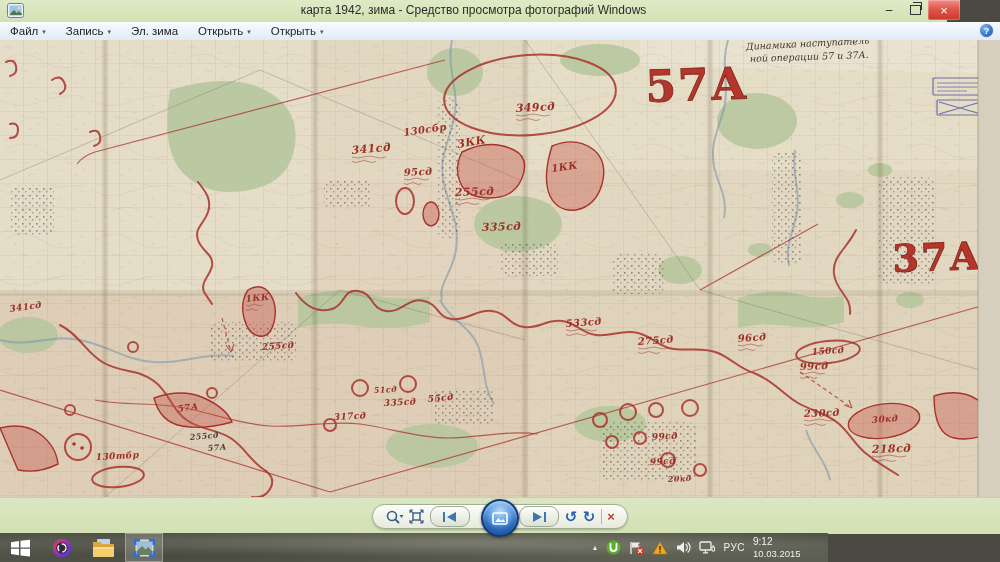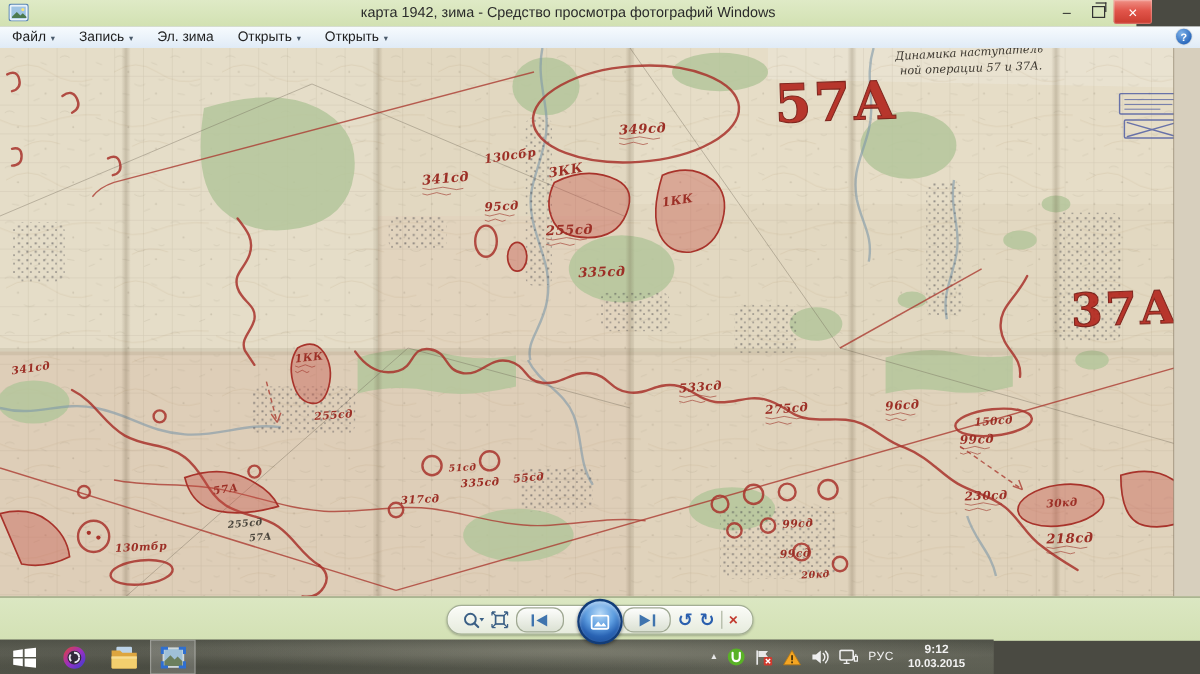--- a/index.html
+++ b/index.html
@@ -81,21 +81,21 @@
                radial-gradient(ellipse at 20% 80%,rgba(40,42,35,.4),transparent 50%),
                linear-gradient(180deg,rgba(30,32,28,.35),rgba(30,32,28,.2));}
   .tb-left{display:flex;align-items:center;height:100%;position:relative;z-index:1;}
   .start-cell{width:40px;height:100%;display:flex;align-items:center;justify-content:center;cursor:pointer;}
   .app-cell{width:38px;height:100%;display:flex;align-items:center;justify-content:center;cursor:pointer;margin-left:3px;}
   .app-cell.active{background:rgba(255,255,255,.18);box-shadow:inset 0 0 0 1px rgba(255,255,255,.3);}
   .tray{position:absolute;right:20px;top:0;height:100%;display:flex;align-items:center;gap:8px;z-index:1;}
   .tray-ico{display:flex;align-items:center;justify-content:center;cursor:pointer;}
   .tray-caret{font-size:7px;color:#e8e8e8;}
   .lang{font-size:10px;color:#f2f2f2;letter-spacing:.5px;cursor:pointer;}
-  .clock{text-align:center;color:#f2f2f2;font-size:10px;line-height:1.2;cursor:default;min-width:55px;font-weight:bold;}
+  .clock{text-align:left;color:#f2f2f2;font-size:10px;line-height:1.2;cursor:default;min-width:55px;}
   .clock .date{font-size:9.5px;}
 </style>
 </head>
 <body>
 
 <div class="titlebar">
   <svg class="app-ico" viewBox="0 0 17 15">
     <rect x="0.5" y="0.5" width="16" height="14" rx="2" fill="#e9f2fa" stroke="#5b87b5"></rect>
     <rect x="2.5" y="2.5" width="12" height="10" fill="#9fc4e3"></rect>
     <path d="M3,11 l4,-4 3,3 2,-2 3,3 v1 h-12 z" fill="#4d7a4f"></path>

